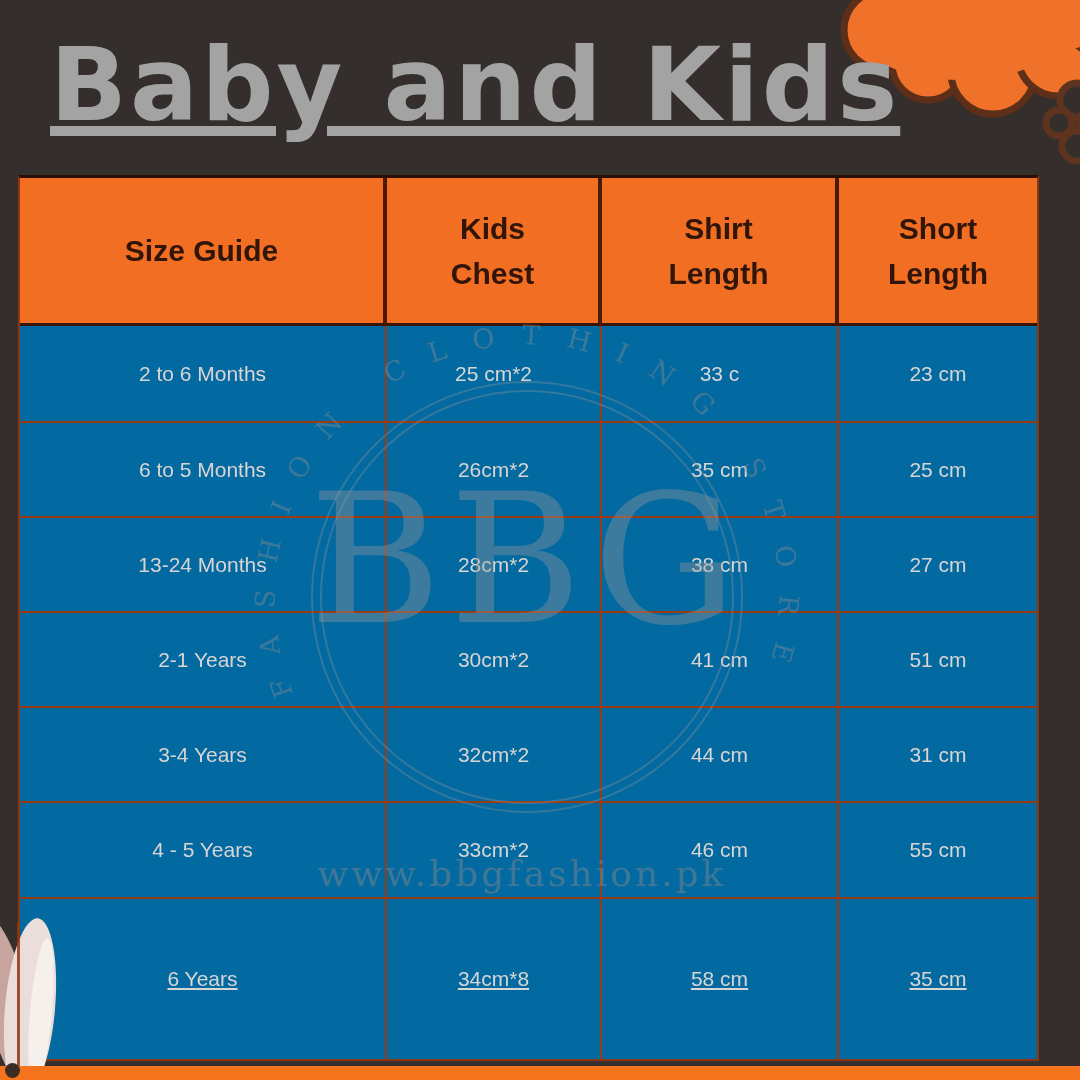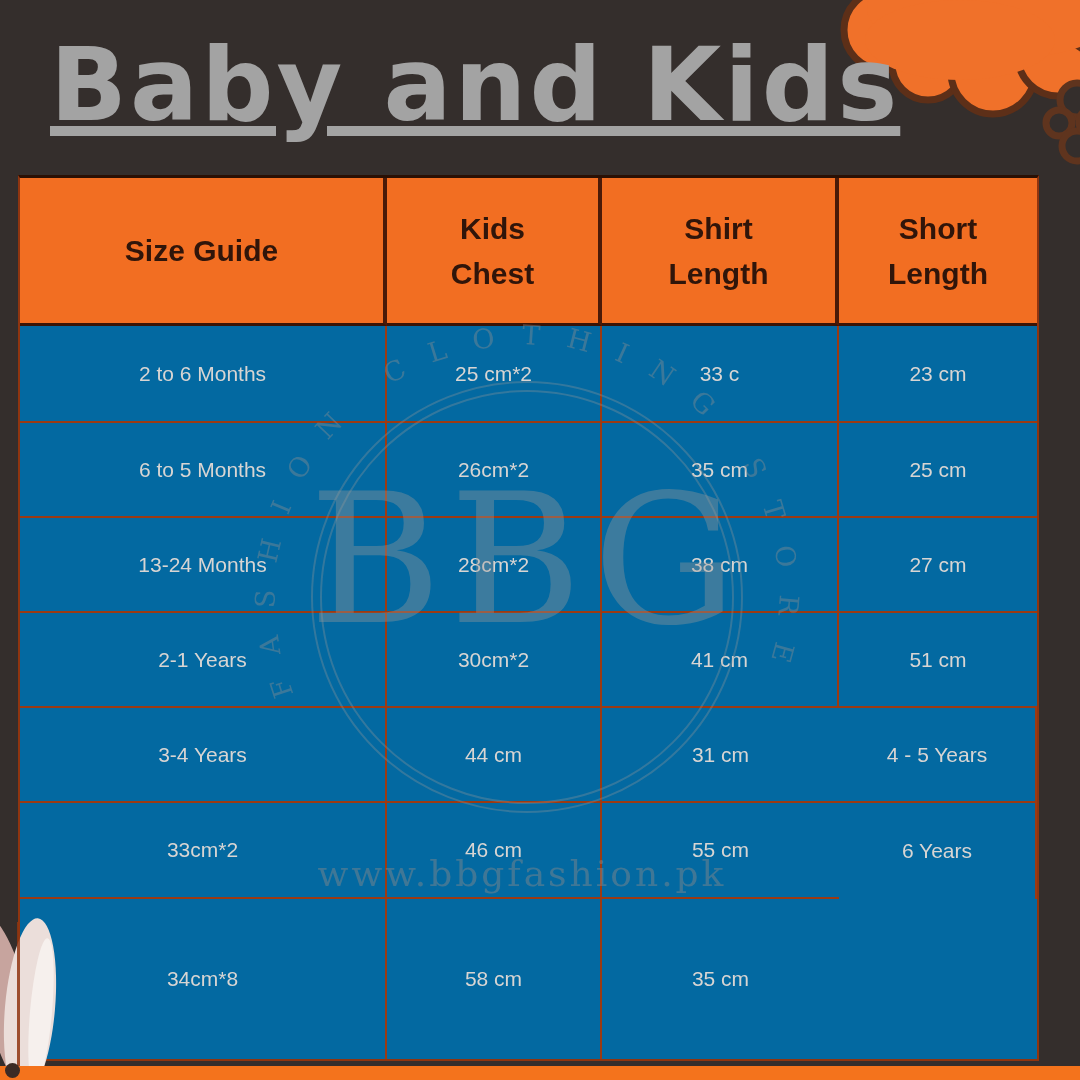--- a/index.html
+++ b/index.html
@@ -40,21 +40,21 @@
     background:#0369a1;
   }
   .cell{
     display:flex;align-items:center;justify-content:center;
     text-align:center;box-sizing:border-box;
     border-right:2px solid #9C3A12;
     border-bottom:2px solid #9C3A12;
     color:#D8D5D3;font-size:21px;
   }
   .cell.last-col{border-right:none;}
-  .cell.last-row{border-bottom:none;}
+  .cell.last-row{border-bottom:none;text-decoration:underline;}
   .hcell{
     background:#F26E22;color:#30150A;font-weight:bold;font-size:30px;
     border-right:4px solid #4A1A08;
     border-bottom:3px solid #3A1406;
   }
   .hcell.last-col{border-right:none;}
   .hcell .ht{max-width:118px;line-height:1.5;}
   .hcell.first .ht{max-width:none;}
 </style>
 </head>
@@ -112,20 +112,21 @@
     <div class="cell">28cm*2</div>
     <div class="cell">38 cm</div>
     <div class="cell last-col">27 cm</div>
 
     <div class="cell">2-1 Years</div>
     <div class="cell">30cm*2</div>
     <div class="cell">41 cm</div>
     <div class="cell last-col">51 cm</div>
 
     <div class="cell">3-4 Years</div>
+    <div class="cell">32cm*2</div>
     <div class="cell">44 cm</div>
     <div class="cell last-col">31 cm</div>
 
     <div class="cell">4 - 5 Years</div>
     <div class="cell">33cm*2</div>
     <div class="cell">46 cm</div>
     <div class="cell last-col">55 cm</div>
 
     <div class="cell last-row">6 Years</div>
     <div class="cell last-row">34cm*8</div>

